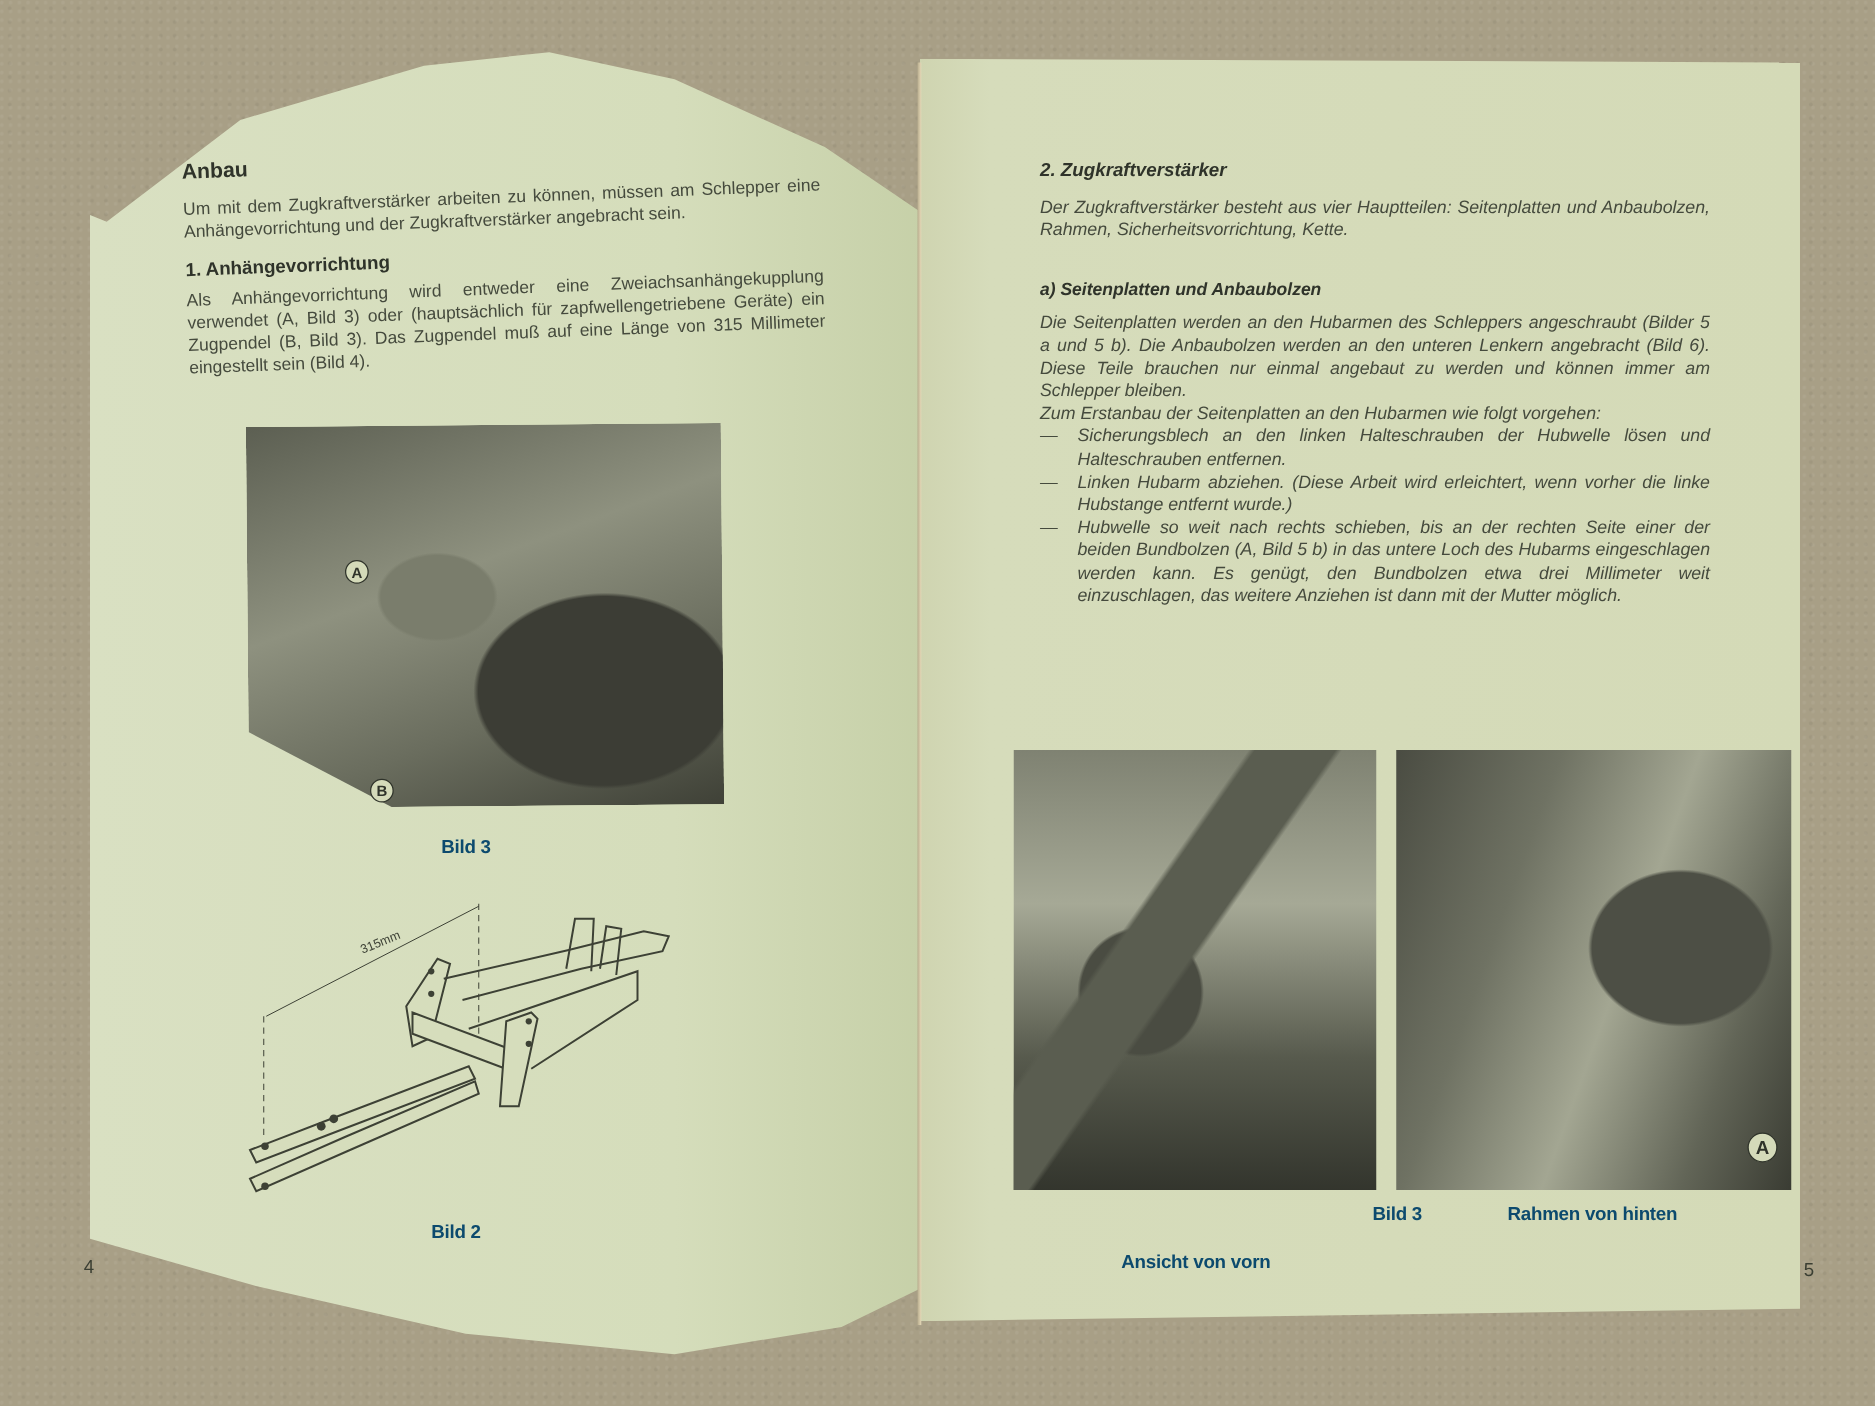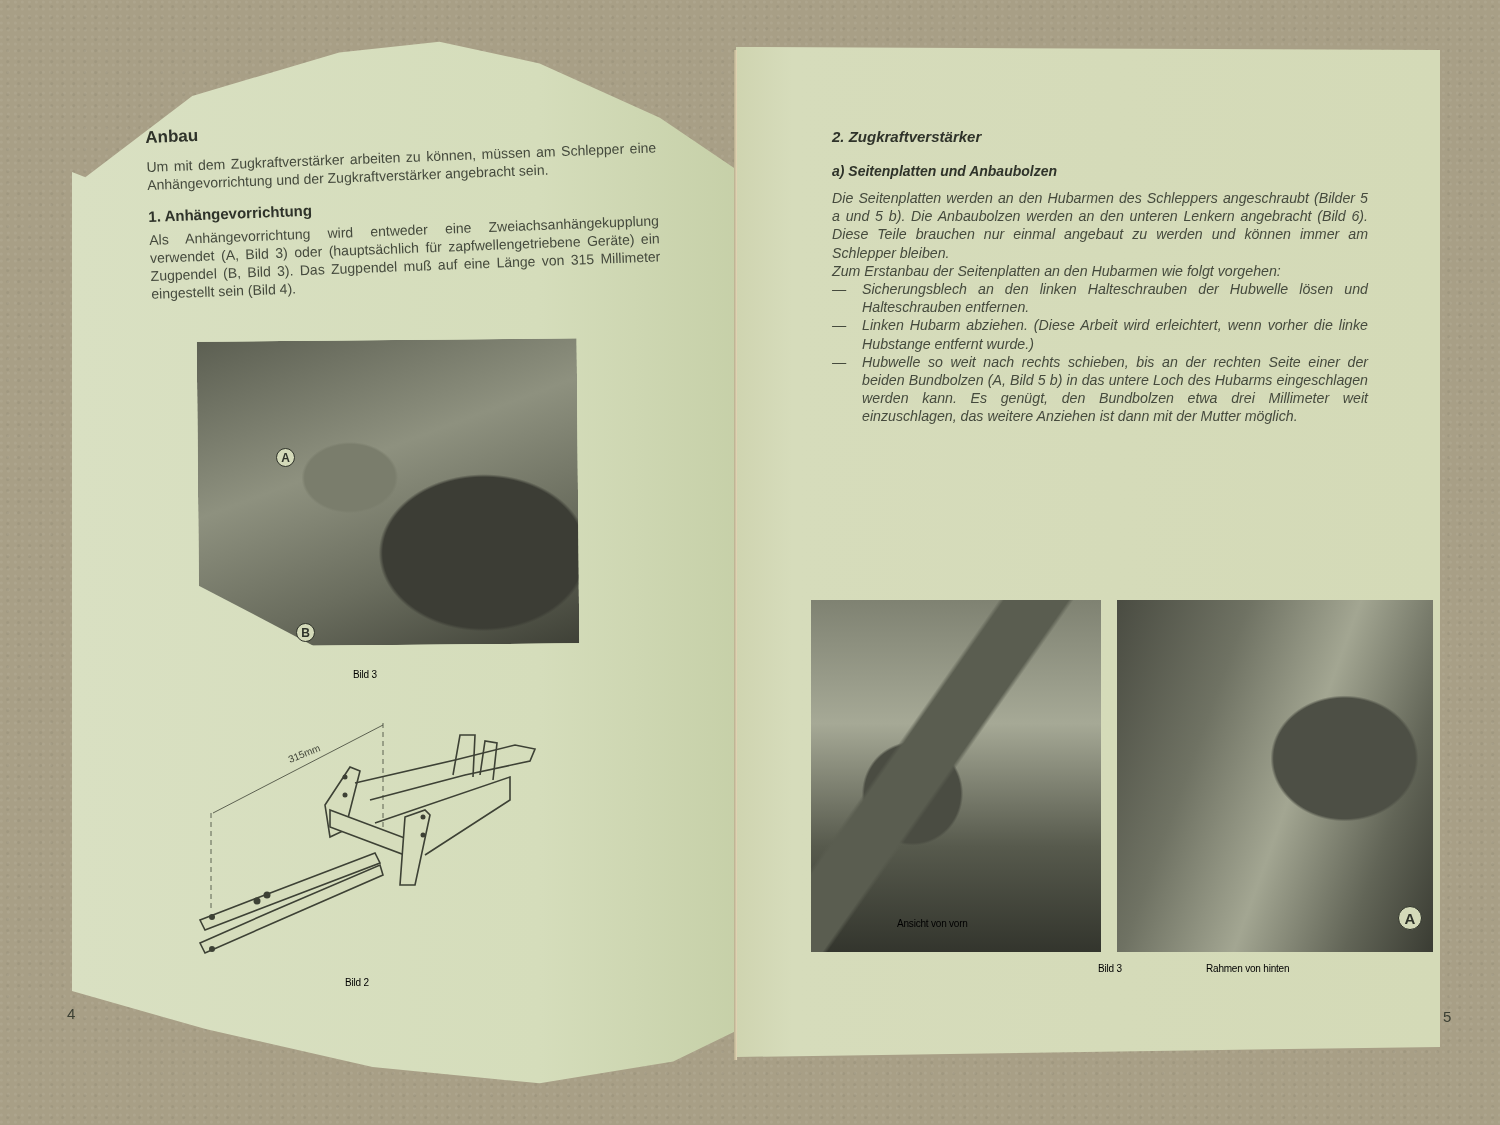--- a/index.html
+++ b/index.html
@@ -36,21 +36,21 @@
     left: 145px; top: 128px; width: 510px;
     transform: rotate(-2.2deg); transform-origin: 0 0;
   }
   h2 { margin: 0; font-weight: bold; color: #2f332a; }
   .h-main { font-size: 17px; margin-bottom: 10px; }
   .h-sub { font-size: 15px; margin: 14px 0 6px 0; }
   p { margin: 0; font-size: 14px; line-height: 18px; text-align: justify; color: #454a3d; }
   .right-col { left: 832px; top: 128px; width: 536px; font-style: italic; }
   .right-col p { font-size: 14.2px; line-height: 18.2px; }
   .right-col .h-main { font-size: 15px; margin-bottom: 12px; }
-  .right-col .h-sub { font-size: 14px; margin: 18px 0 10px 0; }
+  .right-col .h-sub { font-size: 14px; margin: 30px 0 10px 0; }
   .bullet { display: flex; font-size: 14.2px; line-height: 18.2px; color: #454a3d; }
   .bullet .dash { width: 30px; flex: none; }
   .bullet .txt { flex: 1; text-align: justify; }
   .figure { position: absolute; overflow: hidden; }
   .photo {
     background:
       radial-gradient(ellipse at 75% 70%, #3c3d35 0 25%, transparent 26%),
       radial-gradient(ellipse at 40% 45%, #7a7d6c 0 14%, transparent 15%),
       linear-gradient(160deg, #5c5f52 0%, #8e917f 40%, #6a6d5e 70%, #3f4137 100%);
   }
@@ -63,21 +63,21 @@
       linear-gradient(180deg, #7f8272 0%, #a6a996 35%, #575a4d 70%, #33352d 100%); }
   .fig5b { left: 1117px; top: 600px; width: 316px; height: 352px;
     background:
       radial-gradient(ellipse at 72% 45%, #4d4f45 0 22%, transparent 23%),
       linear-gradient(110deg, #4a4c42 0%, #6f7263 30%, #a3a692 55%, #626557 80%, #3a3c33 100%); }
   .callout {
     position: absolute; width: 17px; height: 17px; border-radius: 50%;
     border: 1.5px solid #2f332a; background: #d4dab9; color: #2f332a;
     font-size: 12px; font-weight: bold; display: flex; align-items: center; justify-content: center;
   }
-  .caption { position: absolute; font-weight: normal; font-size: 10px; color: #000000; letter-spacing: -0.2px; }
+  .caption { position: absolute; font-weight: bold; font-size: 15px; color: #0c4a6e; letter-spacing: -0.2px; }
   .page-num { position: absolute; font-size: 15px; color: #3b3f33; }
   svg text { font-family: "Liberation Sans", sans-serif; }
 </style>
 </head>
 <body>
 
 <div class="page page-left"></div>
 <div class="page page-right"></div>
 <div class="gutter"></div>
 
@@ -119,20 +119,21 @@
       <circle cx="228" cy="130" r="2.5"></circle>
   </g>
   <text x="95" y="58" font-size="10" fill="#3d4135" transform="rotate(-22 95 58)">315mm</text>
 </svg>
 <div class="caption" style="left:345px; top:977px;">Bild 2</div>
 
 <div class="page-num" style="left:67px; top:1005px;">4</div>
 
 <div class="content right-col">
   <h2 class="h-main">2. Zugkraftverstärker</h2>
+  <p>Der Zugkraftverstärker besteht aus vier Hauptteilen: Seitenplatten und Anbaubolzen, Rahmen, Sicherheitsvorrichtung, Kette.</p>
   <h2 class="h-sub">a) Seitenplatten und Anbaubolzen</h2>
   <p>Die Seitenplatten werden an den Hubarmen des Schleppers angeschraubt (Bilder 5 a und 5 b). Die Anbaubolzen werden an den unteren Lenkern angebracht (Bild 6). Diese Teile brauchen nur einmal angebaut zu werden und können immer am Schlepper bleiben.</p>
   <p>Zum Erstanbau der Seitenplatten an den Hubarmen wie folgt vorgehen:</p>
   <div class="bullet">
     <span class="dash">—</span>
     <span class="txt">Sicherungsblech an den linken Halteschrauben der Hubwelle lösen und Halteschrauben entfernen.</span>
   </div>
   <div class="bullet">
     <span class="dash">—</span>
     <span class="txt">Linken Hubarm abziehen. (Diese Arbeit wird erleichtert, wenn vorher die linke Hubstange entfernt wurde.)</span>
@@ -140,17 +141,17 @@
   <div class="bullet">
     <span class="dash">—</span>
     <span class="txt">Hubwelle so weit nach rechts schieben, bis an der rechten Seite einer der beiden Bundbolzen (A, Bild 5 b) in das untere Loch des Hubarms eingeschlagen werden kann. Es genügt, den Bundbolzen etwa drei Millimeter weit einzuschlagen, das weitere Anziehen ist dann mit der Mutter möglich.</span>
   </div>
 </div>
 
 <div class="figure fig5a"></div>
 <div class="figure fig5b"></div>
 <div class="callout" style="left:1398px; top:906px; width:22px; height:22px; font-size:15px;">A</div>
 
-<div class="caption" style="left:897px; top:918px;">Ansicht von vorn</div>
+<div class="caption" style="left:897px; top:1001px;">Ansicht von vorn</div>
 <div class="caption" style="left:1098px; top:963px;">Bild 3</div>
 <div class="caption" style="left:1206px; top:963px;">Rahmen von hinten</div>
 
 <div class="page-num" style="left:1443px; top:1008px;">5</div>
 
 </body></html>

